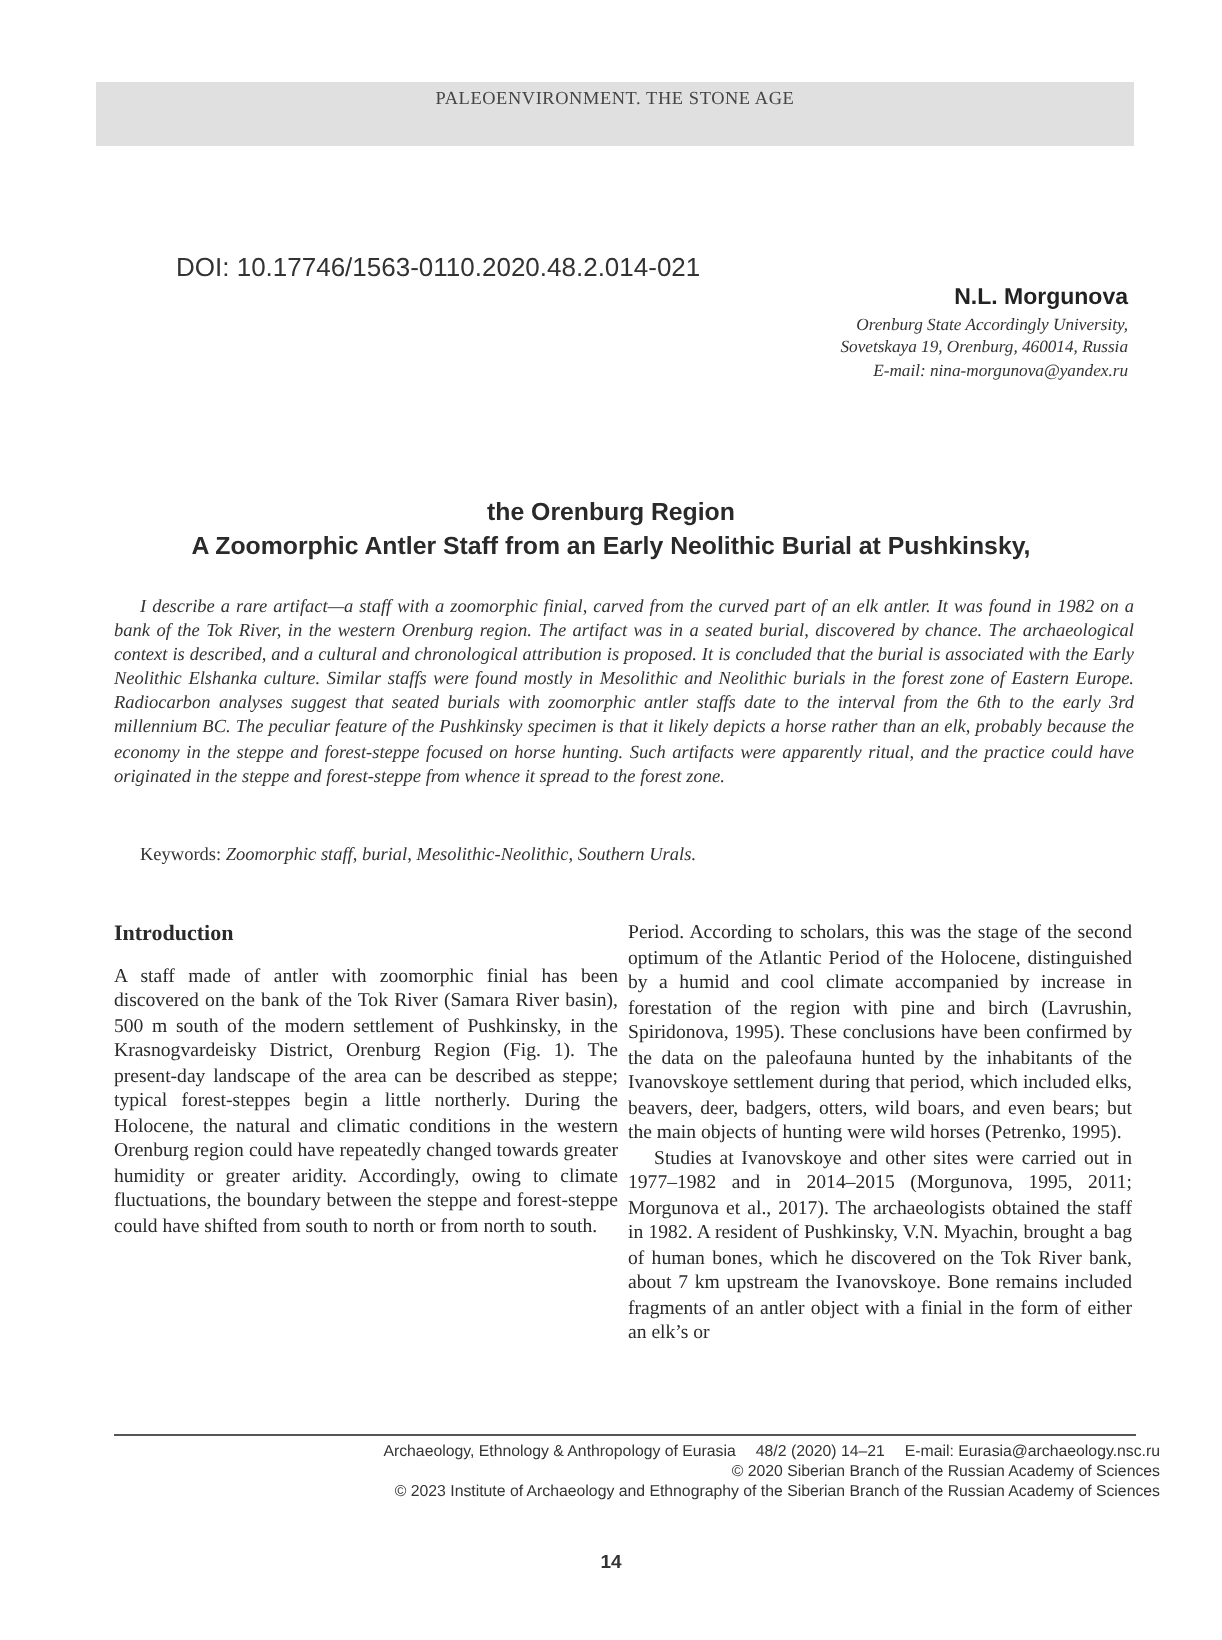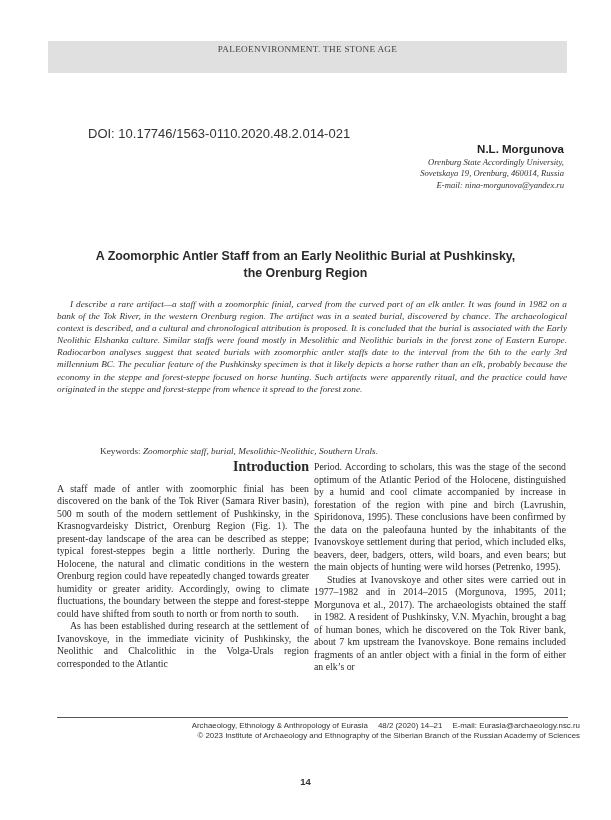--- a/index.html
+++ b/index.html
@@ -27,35 +27,35 @@
   .title {
     position: absolute; left: 50px; width: 511px; top: 248px; text-align: center;
     font-family: "Liberation Sans", sans-serif; font-weight: bold; font-size: 12.4px; line-height: 16.5px; color: #2a2a2a;
   }
   .abstract {
     position: absolute; left: 57px; width: 510px; top: 298px;
     font-family: "Liberation Serif", serif; font-style: italic; font-size: 9.25px; line-height: 12.1px;
     text-align: justify; color: #333; text-indent: 13px; margin: 0;
   }
   .keywords {
-    position: absolute; left: 70px; top: 446px;
-    font-family: "Liberation Serif", serif; font-size: 9.25px; color: #333; margin-left: 30px;
+    position: absolute; left: 70px; top: 423px;
+    font-family: "Liberation Serif", serif; font-size: 9.25px; color: #333;
   }
   .keywords .kw-list { font-style: italic; }
   .col {
     position: absolute; top: 461px; width: 252px;
     font-family: "Liberation Serif", serif; font-size: 9.8px; line-height: 12.5px;
     text-align: justify; color: #2a2a2a;
   }
   .col.left { left: 57px; }
   .col.right { left: 314px; }
   .col p { margin: 0; }
   .col p.indent { text-indent: 13px; }
   .section-heading {
-    text-align: right; font-weight: bold; font-size: 14px; margin: 0 0 9px 0 !important;
+    text-align: left; font-weight: bold; font-size: 11px; margin: 0 0 9px 0 !important;
   }
   .footer-rule {
     position: absolute; left: 57px; width: 511px; top: 717px; height: 0; border-top: 1px solid #555;
   }
   .footer {
     position: absolute; left: 40px; width: 540px; top: 721px; text-align: right;
     font-family: "Liberation Sans", sans-serif; font-size: 7.9px; line-height: 10.2px; color: #333;
   }
   .footer .gap { display: inline-block; width: 10px; }
   .page-number {
@@ -73,44 +73,44 @@
 <div class="doi">DOI: 10.17746/1563-0110.2020.48.2.014-021</div>
 
 <div class="author-block">
   <div class="author-name">N.L. Morgunova</div>
   <div class="affil">Orenburg State Accordingly University,</div>
   <div class="affil">Sovetskaya 19, Orenburg, 460014, Russia</div>
   <div class="affil">E-mail: nina-morgunova@yandex.ru</div>
 </div>
 
 <div class="title">
+  <div>the Orenburg Region</div>
   <div>A Zoomorphic Antler Staff from an Early Neolithic Burial at Pushkinsky,</div>
-  <div>the Orenburg Region</div>
 </div>
 
 <p class="abstract">I describe a rare artifact—a staff with a zoomorphic finial, carved from the curved part of an elk antler. It was found in 1982 on a bank of the Tok River, in the western Orenburg region. The artifact was in a seated burial, discovered by chance. The archaeological context is described, and a cultural and chronological attribution is proposed. It is concluded that the burial is associated with the Early Neolithic Elshanka culture. Similar staffs were found mostly in Mesolithic and Neolithic burials in the forest zone of Eastern Europe. Radiocarbon analyses suggest that seated burials with zoomorphic antler staffs date to the interval from the 6th to the early 3rd millennium BC. The peculiar feature of the Pushkinsky specimen is that it likely depicts a horse rather than an elk, probably because the economy in the steppe and forest-steppe focused on horse hunting. Such artifacts were apparently ritual, and the practice could have originated in the steppe and forest-steppe from whence it spread to the forest zone.</p>
 
 <div class="keywords">
   <span>Keywords:</span>
   <span class="kw-list">Zoomorphic staff, burial, Mesolithic-Neolithic, Southern Urals.</span>
 </div>
 
 <div class="col left">
   <p class="section-heading">Introduction</p>
   <p>A staff made of antler with zoomorphic finial has been discovered on the bank of the Tok River (Samara River basin), 500 m south of the modern settlement of Pushkinsky, in the Krasnogvardeisky District, Orenburg Region (Fig. 1). The present-day landscape of the area can be described as steppe; typical forest-steppes begin a little northerly. During the Holocene, the natural and climatic conditions in the western Orenburg region could have repeatedly changed towards greater humidity or greater aridity. Accordingly, owing to climate fluctuations, the boundary between the steppe and forest-steppe could have shifted from south to north or from north to south.</p>
-  <p class="indent">As has been established during research at the settlement of Ivanovskoye, in the immediate vicinity of Pushkinsky, the Neolithic and Chalcolithic in the Volga-Urals region corresponded to the Atlantic</p>
 </div>
 
 <div class="col right">
   <p>Period. According to scholars, this was the stage of the second optimum of the Atlantic Period of the Holocene, distinguished by a humid and cool climate accompanied by increase in forestation of the region with pine and birch (Lavrushin, Spiridonova, 1995). These conclusions have been confirmed by the data on the paleofauna hunted by the inhabitants of the Ivanovskoye settlement during that period, which included elks, beavers, deer, badgers, otters, wild boars, and even bears; but the main objects of hunting were wild horses (Petrenko, 1995).</p>
   <p class="indent">Studies at Ivanovskoye and other sites were carried out in 1977–1982 and in 2014–2015 (Morgunova, 1995, 2011; Morgunova et al., 2017). The archaeologists obtained the staff in 1982. A resident of Pushkinsky, V.N. Myachin, brought a bag of human bones, which he discovered on the Tok River bank, about 7 km upstream the Ivanovskoye. Bone remains included fragments of an antler object with a finial in the form of either an elk’s or</p>
 </div>
 
 <div class="footer-rule"></div>
 
 <div class="footer">
   <div>
     <span>Archaeology, Ethnology &amp; Anthropology of Eurasia</span><span class="gap"></span><span>48/2 (2020)  14–21</span><span class="gap"></span><span>E-mail: Eurasia@archaeology.nsc.ru</span>
   </div>
+  <div>© 2020  Siberian Branch of the Russian Academy of Sciences</div>
   <div>© 2023  Institute of Archaeology and Ethnography of the Siberian Branch of the Russian Academy of Sciences</div>
 </div>
 
 <div class="page-number">14</div>
 
 </body></html>

